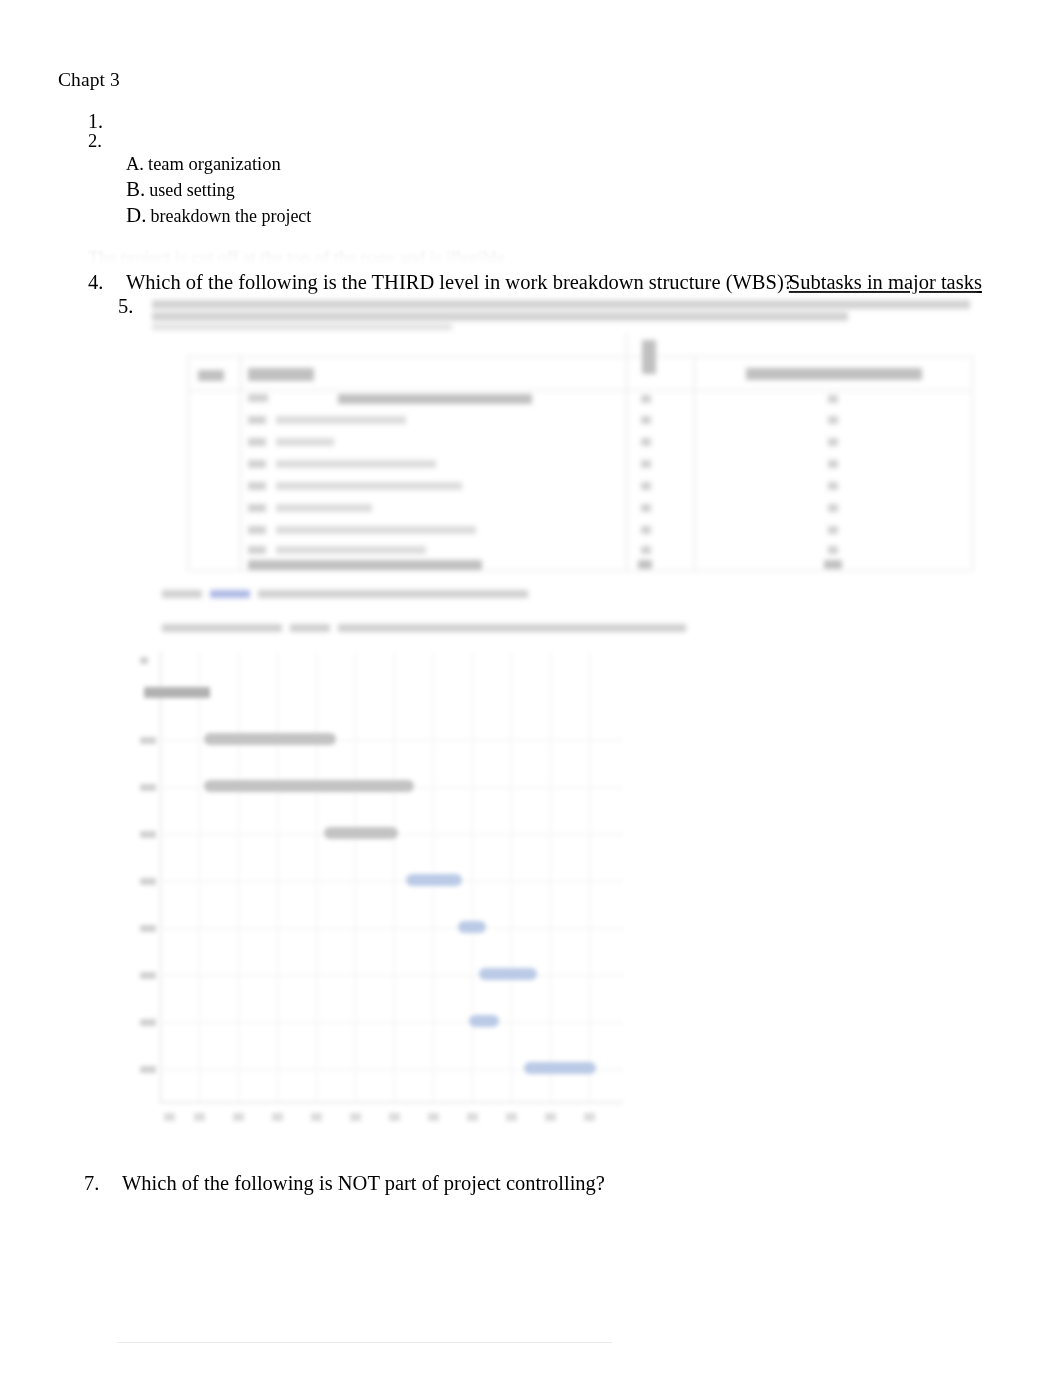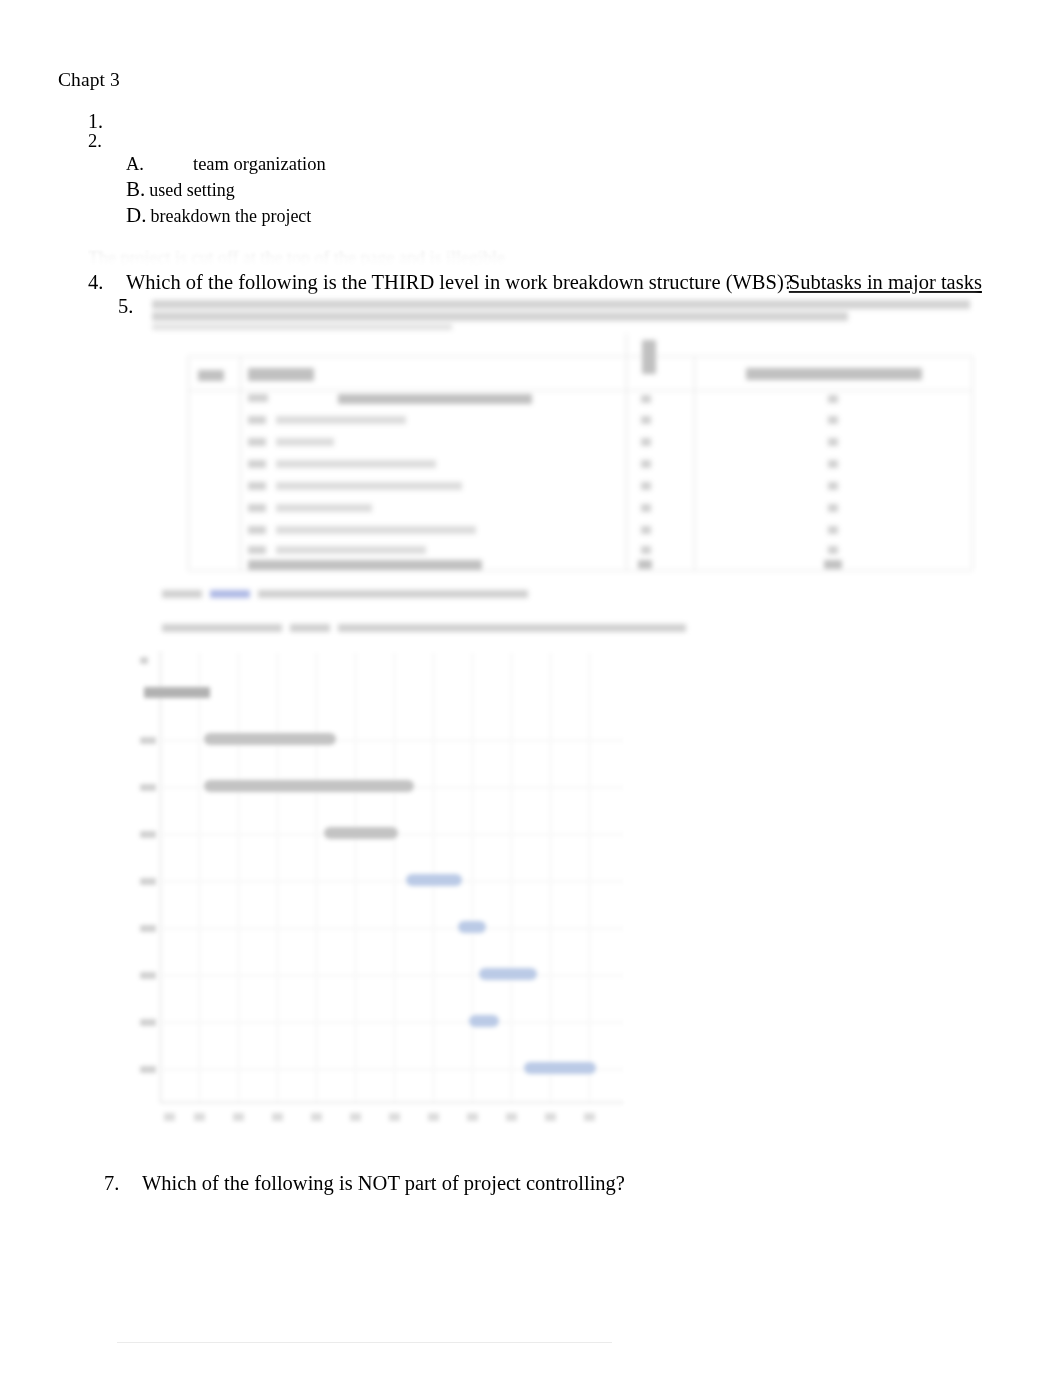--- a/index.html
+++ b/index.html
@@ -64,21 +64,21 @@
   
   .choice {
     display: block;
     margin-left: 68px;
     line-height: 24px;
     white-space: nowrap;
   }
   .choice .letter { font-size: 21px; }
   .choice .ctext  { font-size: 18px; }
   .choice.a .letter { font-size: 18.5px; }
-  .choice.a .ctext  { font-size: 18.5px; margin-left: 45px; }
+  .choice.a .ctext  { font-size: 18.5px; }
 
   
   .faded-line {
     position: absolute;
     left: 88px;
     top: 249px;
     width: 880px;
     height: 18px;
     font-size: 18px;
     line-height: 18px;
@@ -115,21 +115,21 @@
   .r6 {
     position: absolute;
     left: 88px;
     top: 1148px;
     font-size: 20.5px;
     line-height: 23px;
     white-space: nowrap;
   }
   .r7 {
     position: absolute;
-    left: 104px;
+    left: 84px;
     top: 1172px;
     font-size: 20.5px;
     line-height: 23px;
     white-space: nowrap;
   }
   .r6 .qnum, .r7 .qnum { position: static; display: inline-block; width: 38px; }
   .hl-soft {
     background: linear-gradient(to bottom, rgba(0,0,0,0) 0%, rgba(228,228,228,0.75) 18%, rgba(228,228,228,0.75) 82%, rgba(0,0,0,0) 100%);
   }
 

